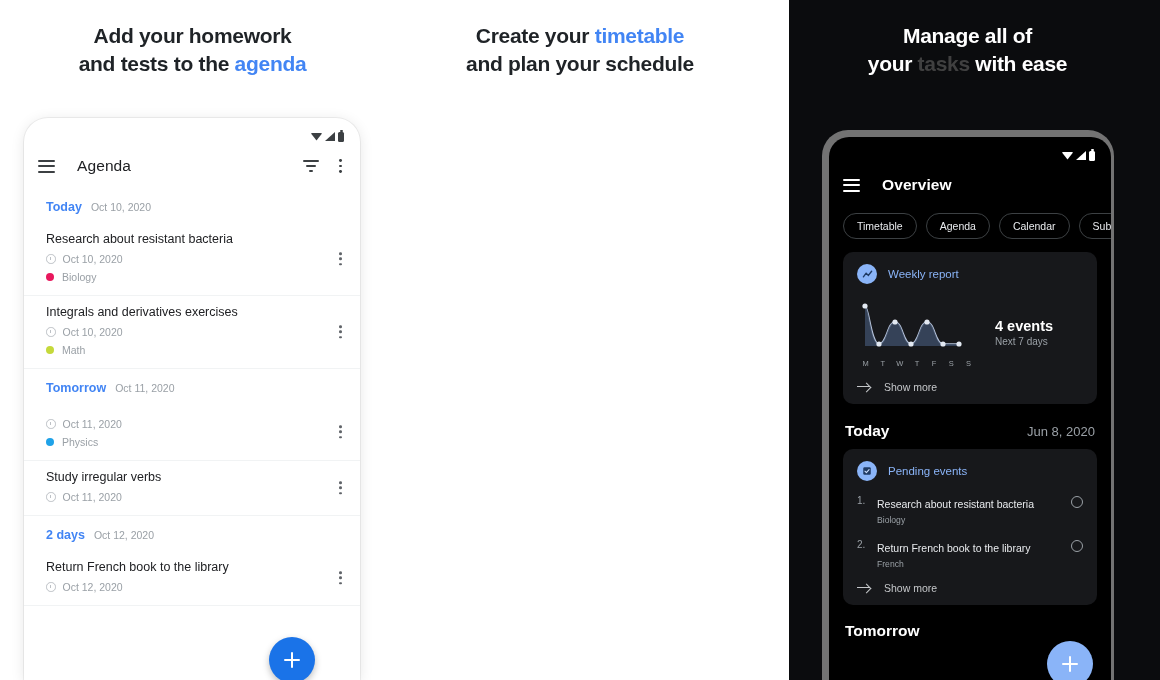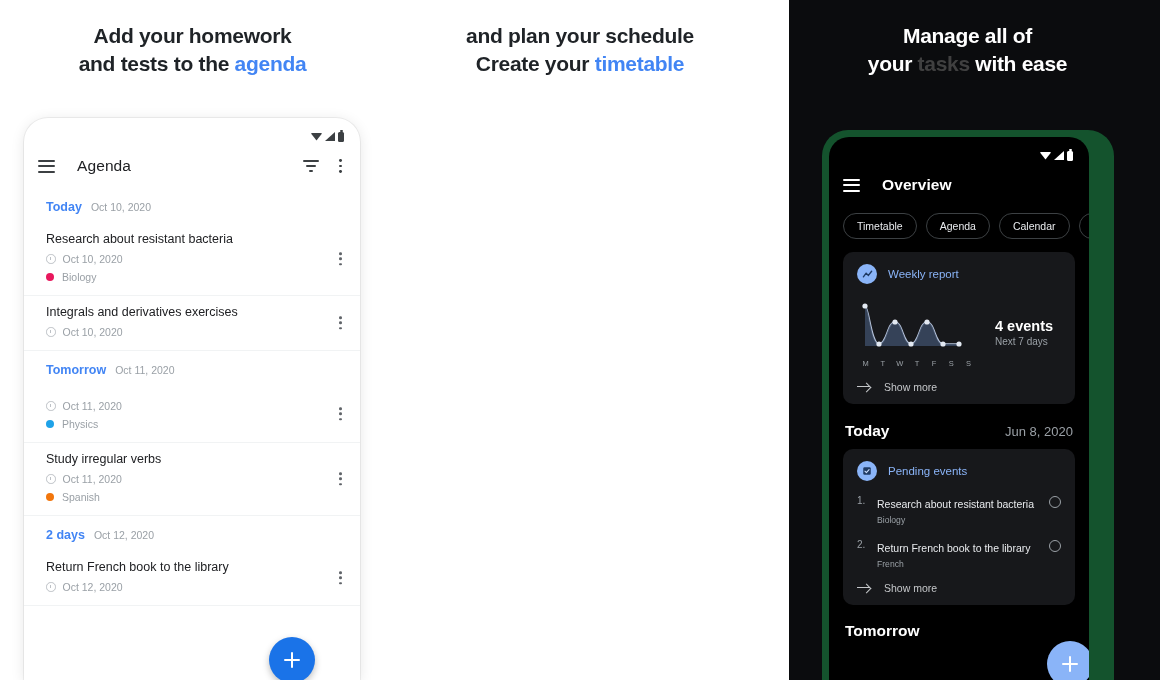--- a/index.html
+++ b/index.html
@@ -39,23 +39,23 @@
     border-radius: 24px 24px 0 0;
     overflow: hidden;
   }
   .phone-light {
     background: #ffffff;
     box-shadow: 0 0 0 1px rgba(0,0,0,0.055), 0 2px 14px rgba(0,0,0,0.10);
   }
   .p1-phone { left: 24px; top: 118px; width: 336px; height: 562px; }
   .p3-frame {
     left: 47px; top: 130px; width: 292px; height: 550px;
-    background: #14532d;
+    background: #737373;
     border-radius: 26px 26px 0 0;
-    padding: 7px 25px 0 7px;
+    padding: 7px 3px 0 7px;
   }
   .p3-screen {
     width: 100%; height: 100%;
     background: #000000;
     border-radius: 20px 20px 0 0;
     overflow: hidden;
     position: relative;
   }
 
   
@@ -274,20 +274,24 @@
               <i></i>
               <i></i>
             </div>
         </div>
         <div class="task">
           <div class="task-title">Integrals and derivatives exercises</div>
           <div class="task-meta">
             <span class="clock"></span>
             <span class="task-date">Oct 10, 2020</span>
           </div>
+          <div class="task-subj">
+            <span class="dot" style="background:#C5D93B"></span>
+            <span class="subj-name">Math</span>
+          </div>
           <div class="task-more">
               <i></i>
               <i></i>
               <i></i>
             </div>
         </div>
 
         <div class="day-head">
           <span class="day-label">Tomorrow</span>
           <span class="day-date">Oct 11, 2020</span>
@@ -306,24 +310,20 @@
               <i></i>
               <i></i>
             </div>
         </div>
         <div class="task">
           <div class="task-title">Study irregular verbs</div>
           <div class="task-meta">
             <span class="clock"></span>
             <span class="task-date">Oct 11, 2020</span>
           </div>
-          <div class="task-subj">
-            <span class="dot" style="background:#F2760C"></span>
-            <span class="subj-name">Spanish</span>
-          </div>
           <div class="task-more">
               <i></i>
               <i></i>
               <i></i>
             </div>
         </div>
 
         <div class="day-head">
           <span class="day-label">2 days</span>
           <span class="day-date">Oct 12, 2020</span>
@@ -345,22 +345,22 @@
 
       <div class="fab" style="left:245px; top:519px;">
         <span class="fab-plus"></span>
       </div>
     </div>
   </div>
 
   <div class="panel panel-light panel-2">
 
     <div class="headline">
+      <div><span>Create your </span><span class="hl">timetable</span></div>
       <div><span>and plan your schedule</span></div>
-      <div><span>Create your </span><span class="hl">timetable</span></div>
     </div>
 
   </div>
 
   <div class="panel panel-3">
     <div class="dark-bg"></div>
 
     <div class="headline">
       <div><span>Manage all of</span></div>
       <div><span>your </span><span class="hl">tasks</span><span> with ease</span></div>

